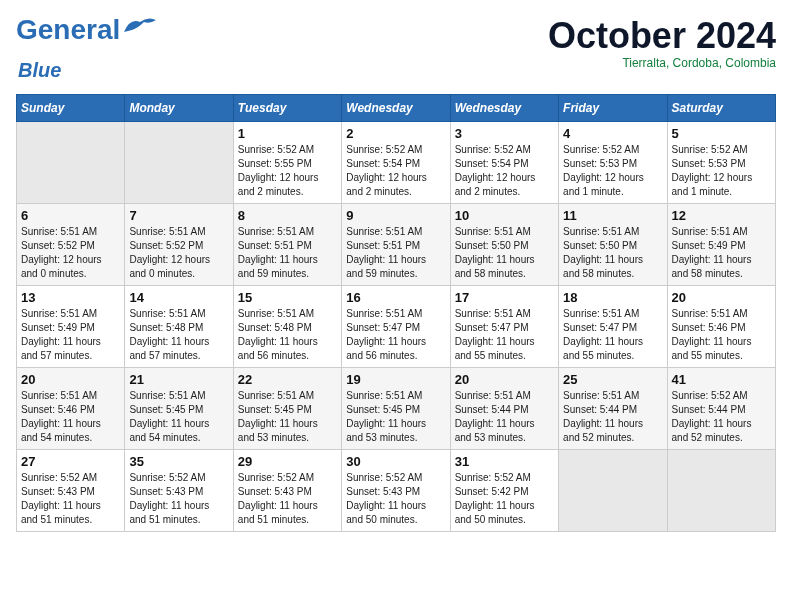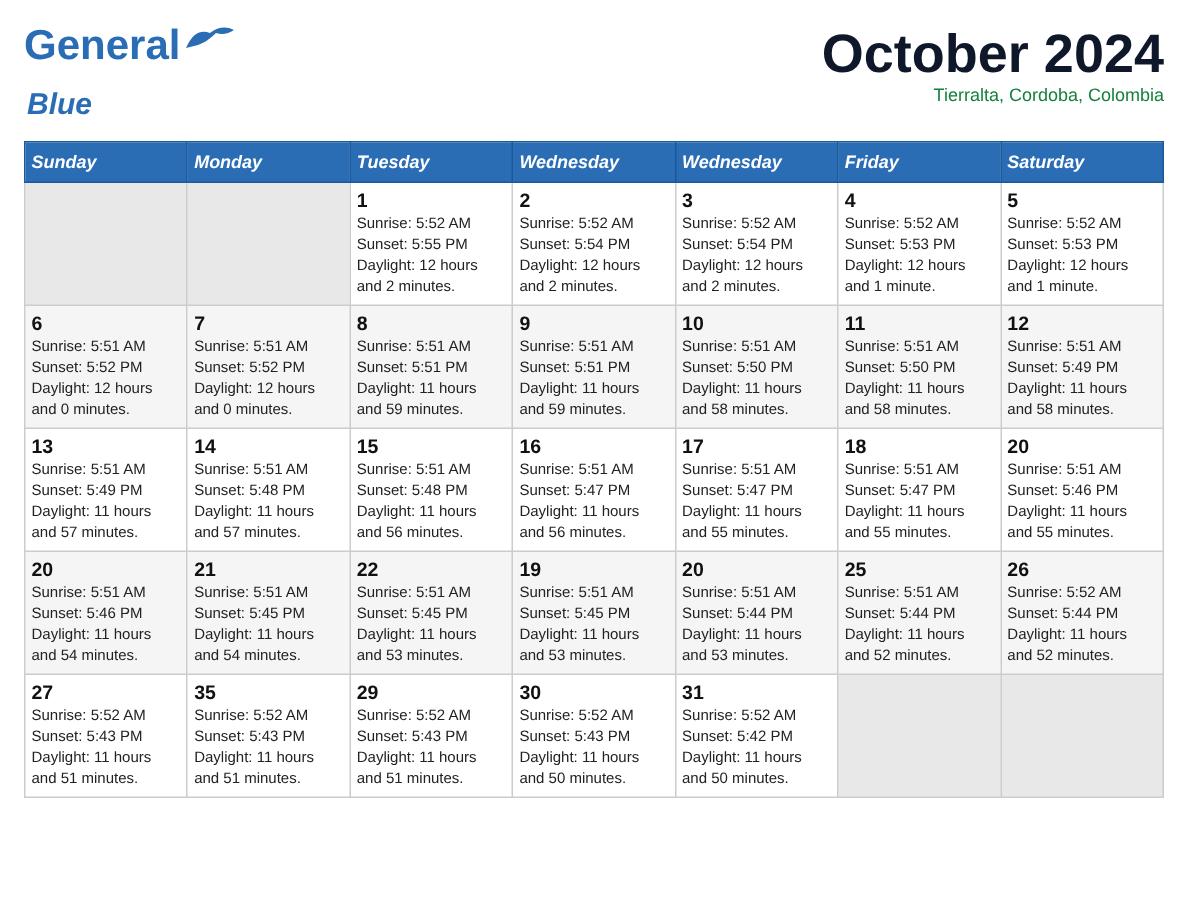--- a/index.html
+++ b/index.html
@@ -291,21 +291,21 @@
 and 53 minutes.</div>
         </td>
         <td>
           <span class="day-number">25</span>
           <div class="day-info" style="white-space: pre-line;">Sunrise: 5:51 AM
 Sunset: 5:44 PM
 Daylight: 11 hours
 and 52 minutes.</div>
         </td>
         <td>
-          <span class="day-number">26</span>
+          <span class="day-number">41</span>
           <div class="day-info" style="white-space: pre-line;">Sunrise: 5:52 AM
 Sunset: 5:44 PM
 Daylight: 11 hours
 and 52 minutes.</div>
         </td>
       </tr>
       <tr>
         <td>
           <span class="day-number">27</span>
           <div class="day-info" style="white-space: pre-line;">Sunrise: 5:52 AM

